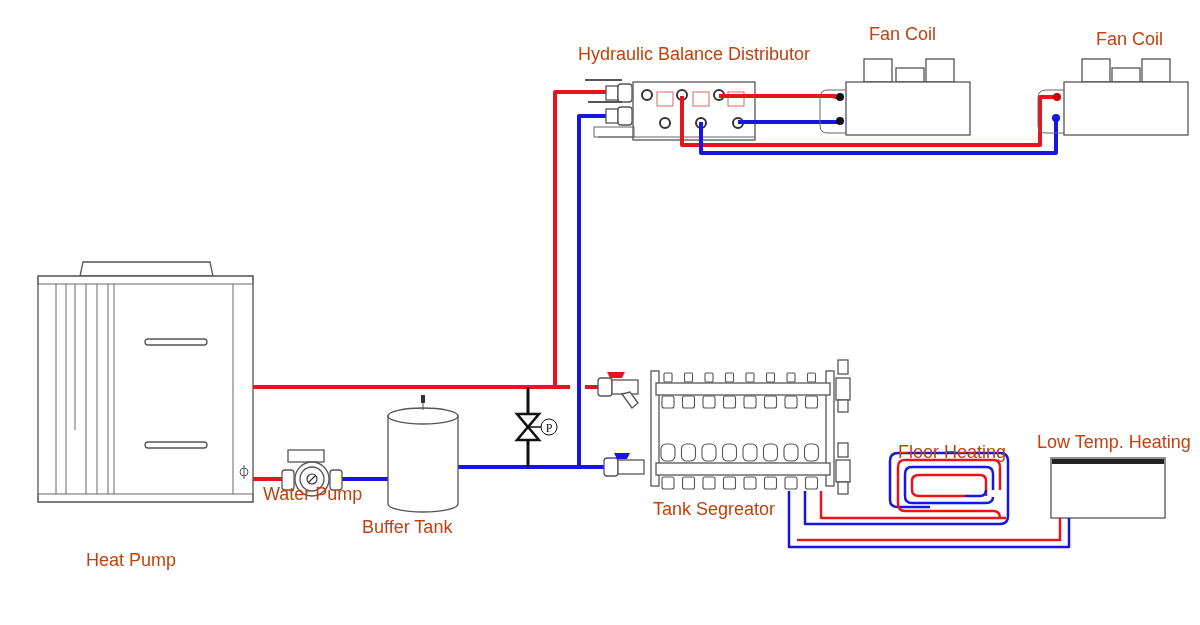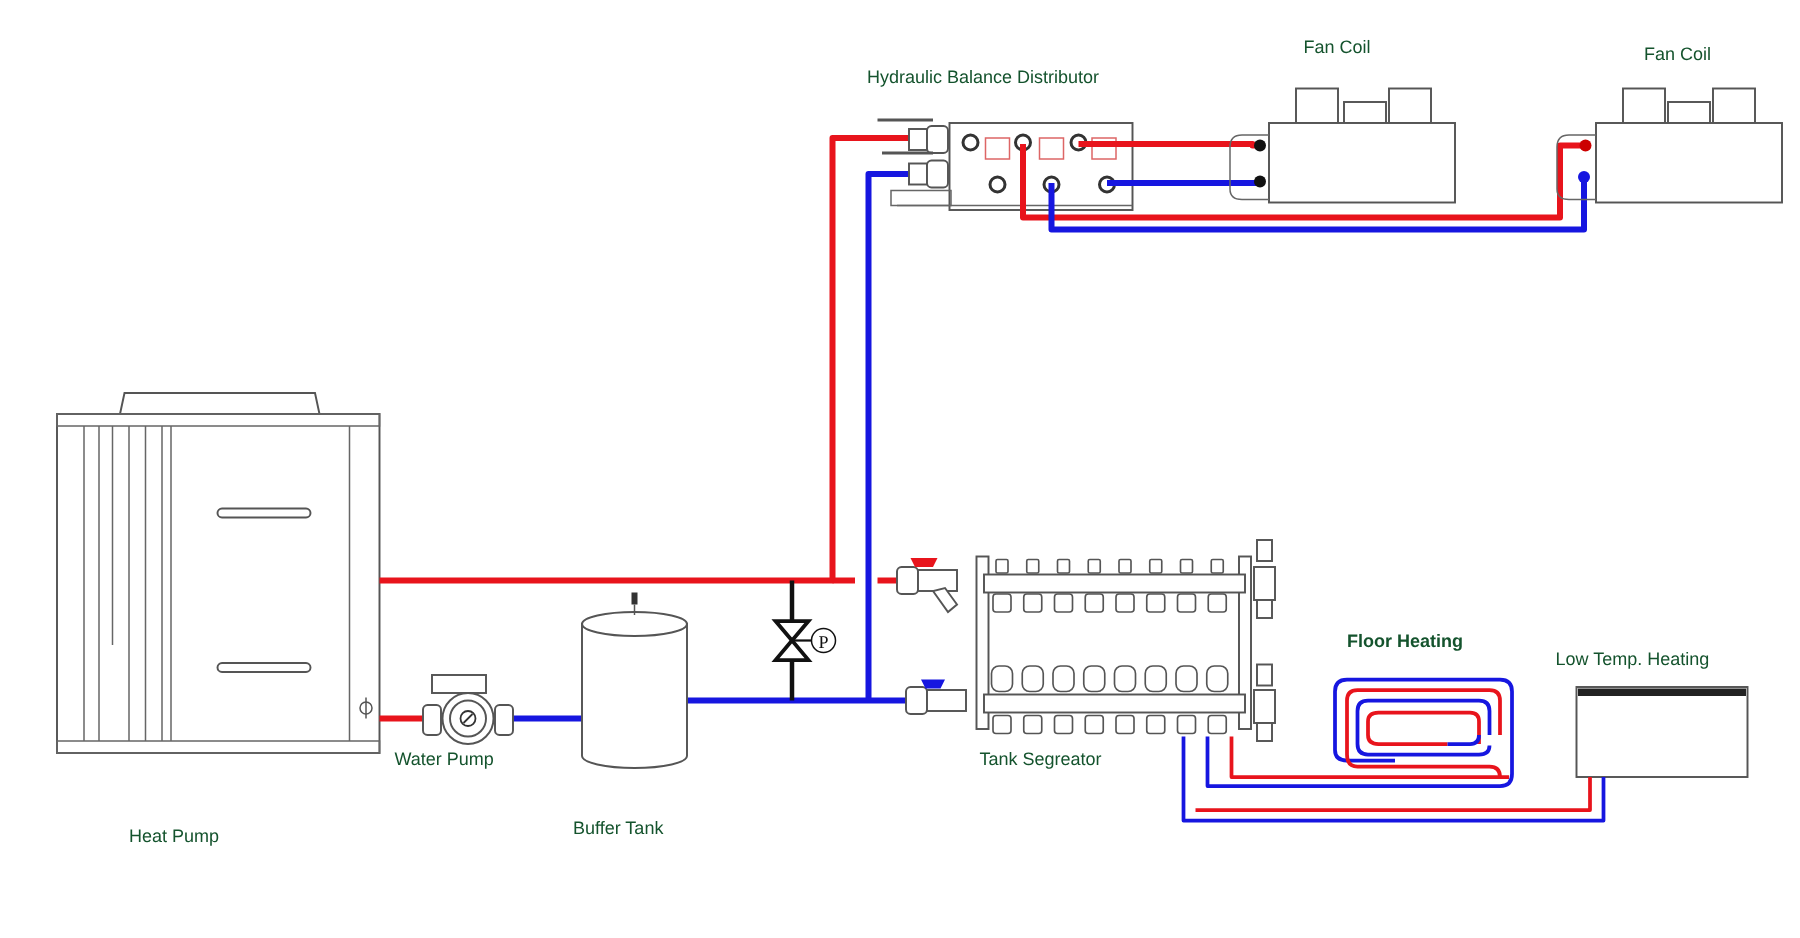--- a/index.html
+++ b/index.html
@@ -1,18 +1,18 @@
 <!DOCTYPE html>
 <html><head>
 <meta charset="utf-8">
 <style>
   html, body { margin: 0; padding: 0; background: #ffffff; }
   body { width: 1200px; height: 625px; position: relative; overflow: hidden; font-family: "Liberation Sans", sans-serif; }
   #diagram { position: absolute; left: 0; top: 0; width: 1200px; height: 625px; }
-  .lbl { position: absolute; font-family: "Liberation Sans", sans-serif; font-size: 12px; color: #14532d; white-space: nowrap; }
+  .lbl { position: absolute; font-family: "Liberation Sans", sans-serif; font-size: 18px; color: #c2410c; white-space: nowrap; }
   .outline { fill: #fff; stroke: #555; stroke-width: 1.3; }
   .thin { fill: none; stroke: #666; stroke-width: 1; }
   .hot { fill: none; stroke: #e8141c; stroke-width: 4; stroke-linejoin: round; }
   .cold { fill: none; stroke: #1616e0; stroke-width: 4; stroke-linejoin: round; }
   .hot-thin { fill: none; stroke: #e8141c; stroke-width: 2.5; stroke-linejoin: round; }
   .cold-thin { fill: none; stroke: #1616e0; stroke-width: 2.5; stroke-linejoin: round; }
   .black-pipe { fill: none; stroke: #111; stroke-width: 3; }
 </style>
 </head>
 <body>
@@ -191,20 +191,20 @@
 
   <g>
     <rect class="outline" x="1051" y="458" width="114" height="60"></rect>
     <rect x="1052" y="459" width="112" height="5" fill="#222"></rect>
   </g>
   <polyline class="hot-thin" points="797,540 1060,540 1060,518"></polyline>
   <polyline class="cold-thin" points="789,491 789,547 1069,547 1069,518"></polyline>
 </svg>
 
 <div class="lbl" style="left:86px; top:550px;">Heat Pump</div>
-<div class="lbl" style="left:263px; top:499px;">Water Pump</div>
-<div class="lbl" style="left:382px; top:517px;margin-top:28px;">Buffer Tank</div>
+<div class="lbl" style="left:263px; top:484px;">Water Pump</div>
+<div class="lbl" style="left:362px; top:517px;">Buffer Tank</div>
 <div class="lbl" style="left:578px; top:44px;">Hydraulic Balance Distributor</div>
 <div class="lbl" style="left:869px; top:24px;">Fan Coil</div>
 <div class="lbl" style="left:1096px; top:29px;">Fan Coil</div>
 <div class="lbl" style="left:653px; top:499px;">Tank Segreator</div>
-<div class="lbl" style="left:898px; top:420px;font-weight:bold;">Floor Heating</div>
+<div class="lbl" style="left:898px; top:442px;">Floor Heating</div>
 <div class="lbl" style="left:1037px; top:432px;">Low Temp. Heating</div>
 
 </body></html>

